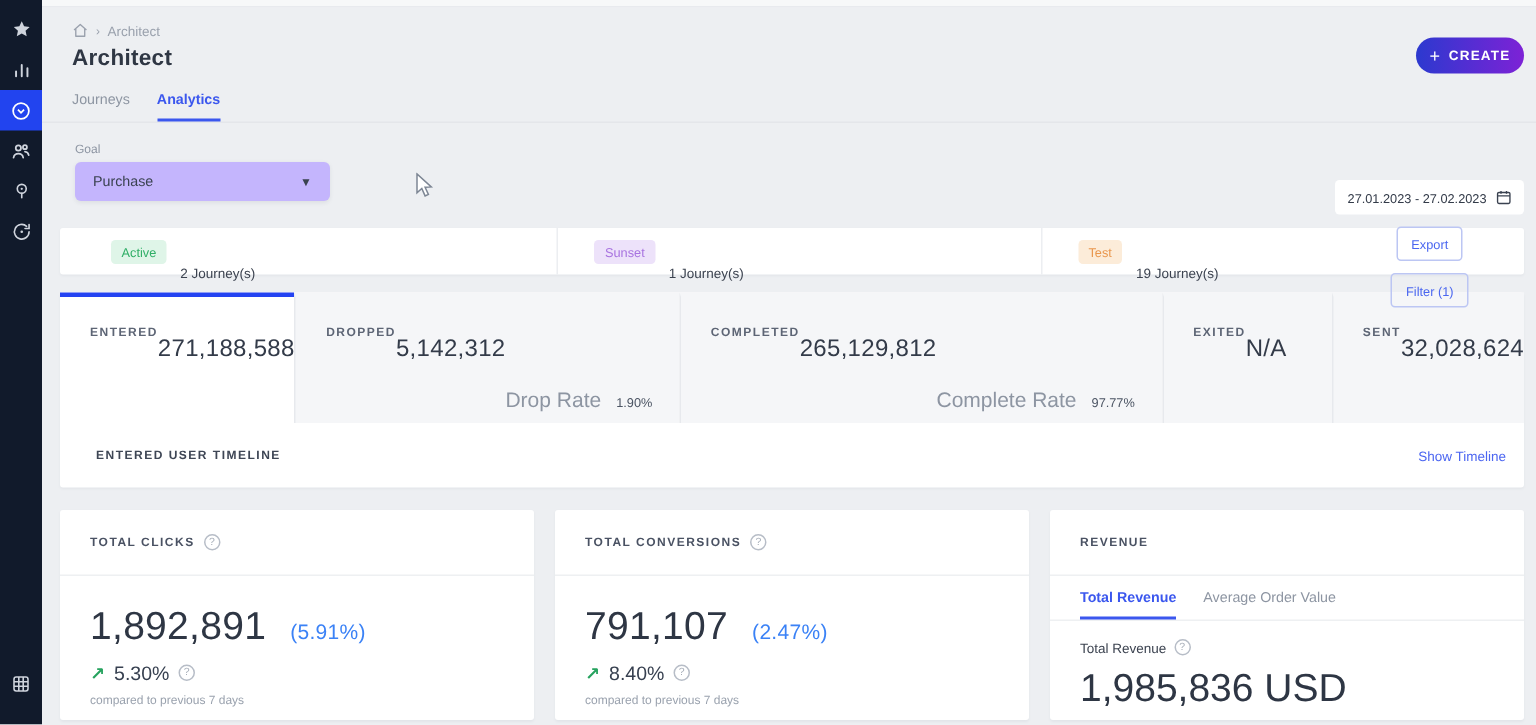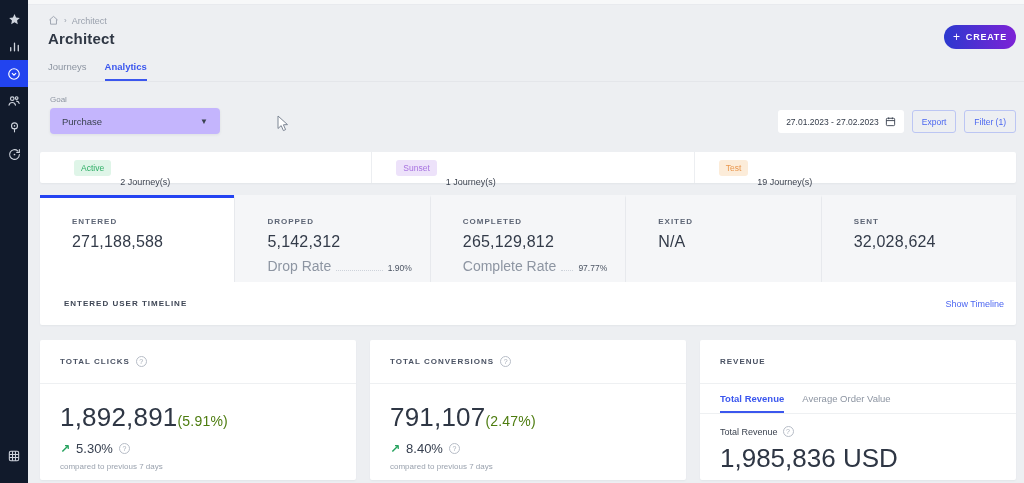--- a/index.html
+++ b/index.html
@@ -44,21 +44,21 @@
   
   .goal-label { margin:13px 0 0 22px; font-size:8px; color:#8d95a2; }
   .filter-row { position:relative; height:30px; margin-top:4px; }
   .goal-select {
     position:absolute; left:22px; top:0; width:170px; height:26px; background:#c4b5fd;
     border-radius:4px; box-shadow:0 1px 3px rgba(40,50,70,.08);
     display:flex; align-items:center; justify-content:space-between;
     padding:0 12px; font-size:9.5px; color:#3a4250; cursor:pointer;
   }
   .caret { font-size:8px; color:#3a4250; }
-  .right-tools { position:absolute; right:8px; top:2px; display:flex; gap:8px; align-items:center; }
+  .right-tools { position:absolute; right:8px; top:12px; display:flex; gap:8px; align-items:center;flex-direction:column; }
   .date-box {
     background:#fff; border-radius:3px; height:23px; display:flex; align-items:center;
     gap:6px; padding:0 8px; font-size:8.5px; color:#333b49; cursor:pointer;
   }
   .btn-outline {
     height:23px; background:transparent; border:1px solid #bcc6f3; border-radius:3px;
     color:#4a66f0; font-size:8.5px; padding:0 9px; cursor:pointer; font-family:inherit;
   }
   
   .status-row {
@@ -72,23 +72,23 @@
   .status-cell:first-child { border-left:none; padding-left:34px; }
   .badge { font-size:8.5px; padding:3px 7px; border-radius:3px; }
   .status-count { font-size:9px; color:#3c4350;margin-top:28px; }
   
   .metrics-panel {
     margin:12px 8px 0 12px; background:#fff; border-radius:2px;
     box-shadow:0 1px 2px rgba(40,50,70,.05);
   }
   .metric-tabs { display:flex; height:87px; }
   .metric-tab {
-    flex:1; padding:19px 0 8px 32px; border-top:3px solid #f5f6f8;
+    flex:1; padding:19px 0 8px 20px; border-top:3px solid #f5f6f8;
     background:#f5f6f8; border-left:1px solid #e7e9ed; cursor:pointer;
-    display:flex; flex-direction:column;
+    display:flex; flex-direction:row;
   }
   .metric-tab:first-child { border-left:none; }
   .metric-tab.active { background:#fff; border-top:3px solid #2443f2; }
   .metric-label { font-size:8px; font-weight:bold; letter-spacing:1px; color:#5d6575; }
   .metric-value { font-size:16px; color:#333b49; margin-top:7px; letter-spacing:.2px; }
   .metric-rate { margin-top:auto; display:flex; align-items:baseline; padding-right:18px; }
   .rate-label { font-size:14px; color:#8d95a2; white-space:nowrap; }
   .rate-dots { flex:1; border-bottom:1px dotted #cdd2da; margin:0 5px 2px; }
   .rate-value { font-size:8.5px; color:#4c5564; }
   .timeline-strip {
@@ -108,21 +108,21 @@
     border-bottom:1px solid #eef0f2;
   }
   .card-title { font-size:8px; font-weight:bold; letter-spacing:1px; color:#4a5263; }
   .help-icon {
     width:11px; height:11px; border:1px solid #b7bdc7; border-radius:50%;
     color:#a6adb8; font-size:7px; display:inline-flex; align-items:center;
     justify-content:center; flex:none;
   }
   .card-body { padding:18px 20px 0; }
   .big-number { font-size:26px; color:#2e3644; letter-spacing:.2px; }
-  .big-number .pct { font-size:14px; color:#4d7c0f; font-weight:normal; margin-left:0;text-align:right; }
+  .big-number .pct { font-size:14px; color:#3b82f6; font-weight:normal; margin-left:16px;text-align:right; }
   .trend-row { display:flex; align-items:center; gap:6px; margin-top:8px; }
   .trend-arrow { color:#27a35f; font-size:12px; font-weight:bold; }
   .trend-value { font-size:13px; color:#374050; }
   .compare-text { font-size:8px; color:#9aa2ae; margin-top:6px; }
   
   .rev-tabs { display:flex; gap:18px; padding:0 20px; border-bottom:1px solid #eef0f2; height:30px; }
   .rev-tab { font-size:9.5px; color:#8d95a2; padding-top:9px; cursor:pointer; }
   .rev-tab.active { color:#3b57ee; font-weight:bold; border-bottom:2px solid #3b57ee; }
   .rev-metric-label { display:flex; align-items:center; gap:5px; font-size:9px; color:#3c4350; margin-top:12px; }
   .rev-value { font-size:26px; color:#2e3644; margin-top:6px; }

